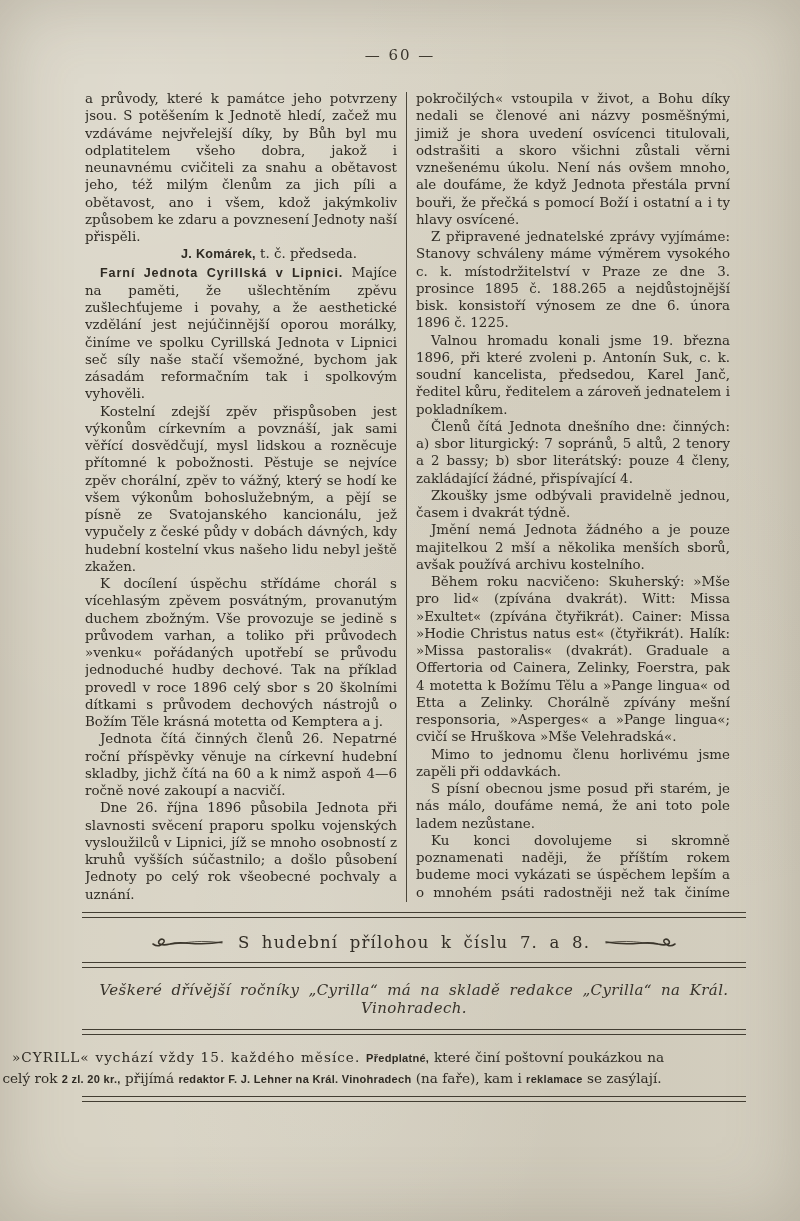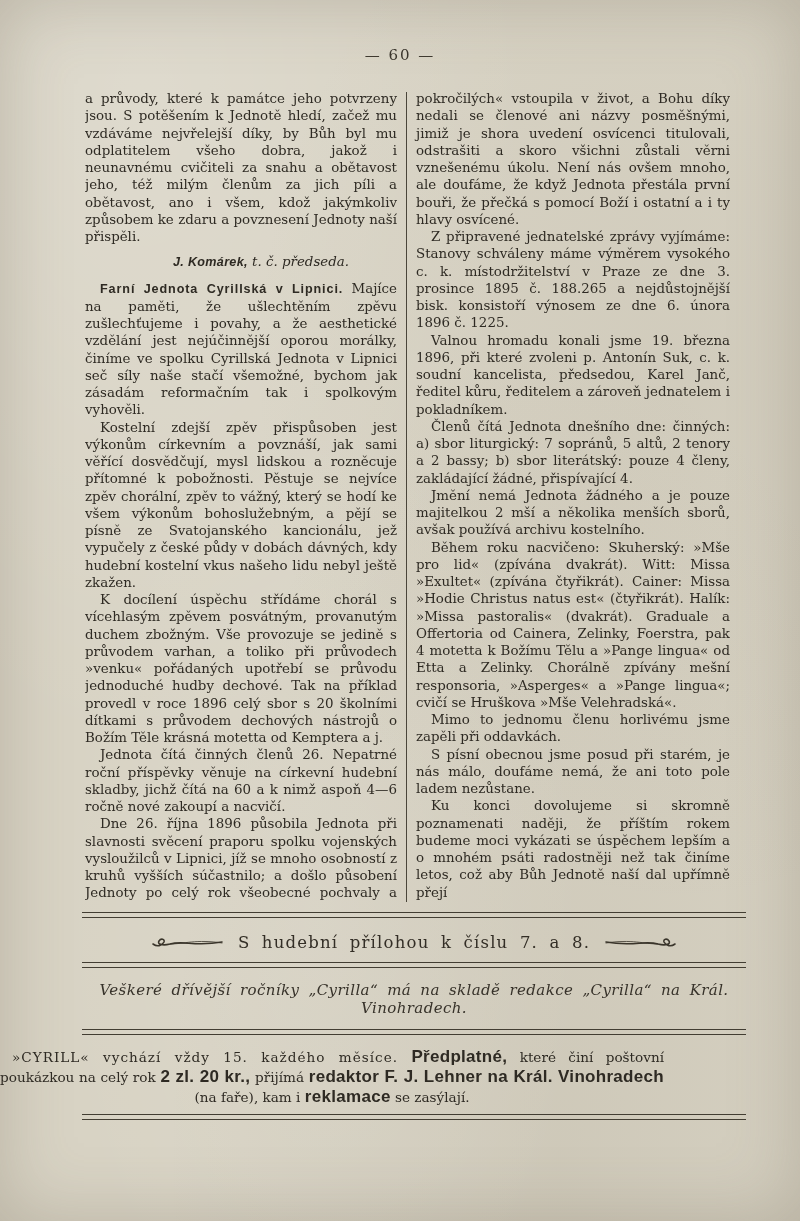--- a/index.html
+++ b/index.html
@@ -40,21 +40,21 @@
   .col-right{flex:1;}
   .para{margin:0;text-align:justify;}
   .indent{text-indent:15px;}
   .bold-sans{
     font-family:"Liberation Sans","DejaVu Sans",sans-serif;
     font-weight:700;
     font-size:12.6px;
     letter-spacing:.3px;
   }
   .heading{letter-spacing:.9px;}
-  .sig{margin:8px;text-align:right;font-style:italic;}
+  .sig{margin:0;text-align:right;}
   .sig-komarek{padding-right:40px;}
   .band{margin-left:82px;width:664px;}
   .rule{
     height:4px;
     border-top:1.4px solid #423d32;
     border-bottom:1.4px solid #423d32;
   }
   .rule-1{margin-top:10px;}
   .banner{
     margin-top:9px;
@@ -85,21 +85,21 @@
     margin:12px 0 0 0;
     font-size:13.6px;
     line-height:20px;
     text-align:justify;
     text-align-last:center;
     text-indent:12px;
   }
   .sub-bold{
     font-family:"Liberation Sans","DejaVu Sans",sans-serif;
     font-weight:700;
-    font-size:17px;
+    font-size:11px;
     letter-spacing:.3px;
   }
   .cyrill{letter-spacing:1px;}
   .rule-4{margin-top:7px;}
   .imprint{
     margin-top:12px;
     text-align:center;
     font-size:13.6px;
     word-spacing:2px;
     color:#332e26;
@@ -125,20 +125,21 @@
 
     </div>
 
     <div class="divider"></div>
 
     <div class="col col-right">
       <p class="para">pokročilých« vstoupila v život, a Bohu díky nedali se členové ani názvy posměšnými, jimiž je shora uvedení osvícenci titulovali, odstrašiti a skoro všichni zůstali věrni vznešenému úkolu. Není nás ovšem mnoho, ale doufáme, že když Jednota přestála první bouři, že přečká s pomocí Boží i ostatní a i ty hlavy osvícené.</p>
       <p class="para indent">Z připravené jednatelské zprávy vyjímáme: Stanovy schváleny máme výměrem vysokého c. k. místodržitelství v Praze ze dne 3. prosince 1895 č. 188.265 a nejdůstojnější bisk. konsistoří výnosem ze dne 6. února 1896 č. 1225.</p>
       <p class="para indent">Valnou hromadu konali jsme 19. března 1896, při které zvoleni p. Antonín Suk, c. k. soudní kancelista, předsedou, Karel Janč, ředitel kůru, ředitelem a zároveň jednatelem i pokladníkem.</p>
       <p class="para indent">Členů čítá Jednota dnešního dne: činných: a) sbor liturgický: 7 sopránů, 5 altů, 2 tenory a 2 bassy; b) sbor literátský: pouze 4 členy, zakládající žádné, přispívající 4.</p>
+      <p class="para indent">Zkoušky jsme odbývali pravidelně jednou, časem i dvakrát týdně.</p>
       <p class="para indent">Jmění nemá Jednota žádného a je pouze majitelkou 2 mší a několika menších sborů, avšak používá archivu kostelního.</p>
       <p class="para indent">Během roku nacvičeno: Skuherský: »Mše pro lid« (zpívána dvakrát). Witt: Missa »Exultet« (zpívána čtyřikrát). Cainer: Missa »Hodie Christus natus est« (čtyřikrát). Halík: »Missa pastoralis« (dvakrát). Graduale a Offertoria od Cainera, Zelinky, Foerstra, pak 4 motetta k Božímu Tělu a »Pange lingua« od Etta a Zelinky. Chorálně zpívány mešní responsoria, »Asperges« a »Pange lingua«; cvičí se Hruškova »Mše Velehradská«.</p>
       <p class="para indent">Mimo to jednomu členu horlivému jsme zapěli při oddavkách.</p>
       <p class="para indent">S písní obecnou jsme posud při starém, je nás málo, doufáme nemá, že ani toto pole ladem nezůstane.</p>
       <p class="para indent">Ku konci dovolujeme si skromně poznamenati naději, že příštím rokem budeme moci vykázati se úspěchem lepším a o mnohém psáti radostněji než tak činíme letos, což aby Bůh Jednotě naší dal upřímně přejí</p>
 
     </div>
 
   </div>
 

